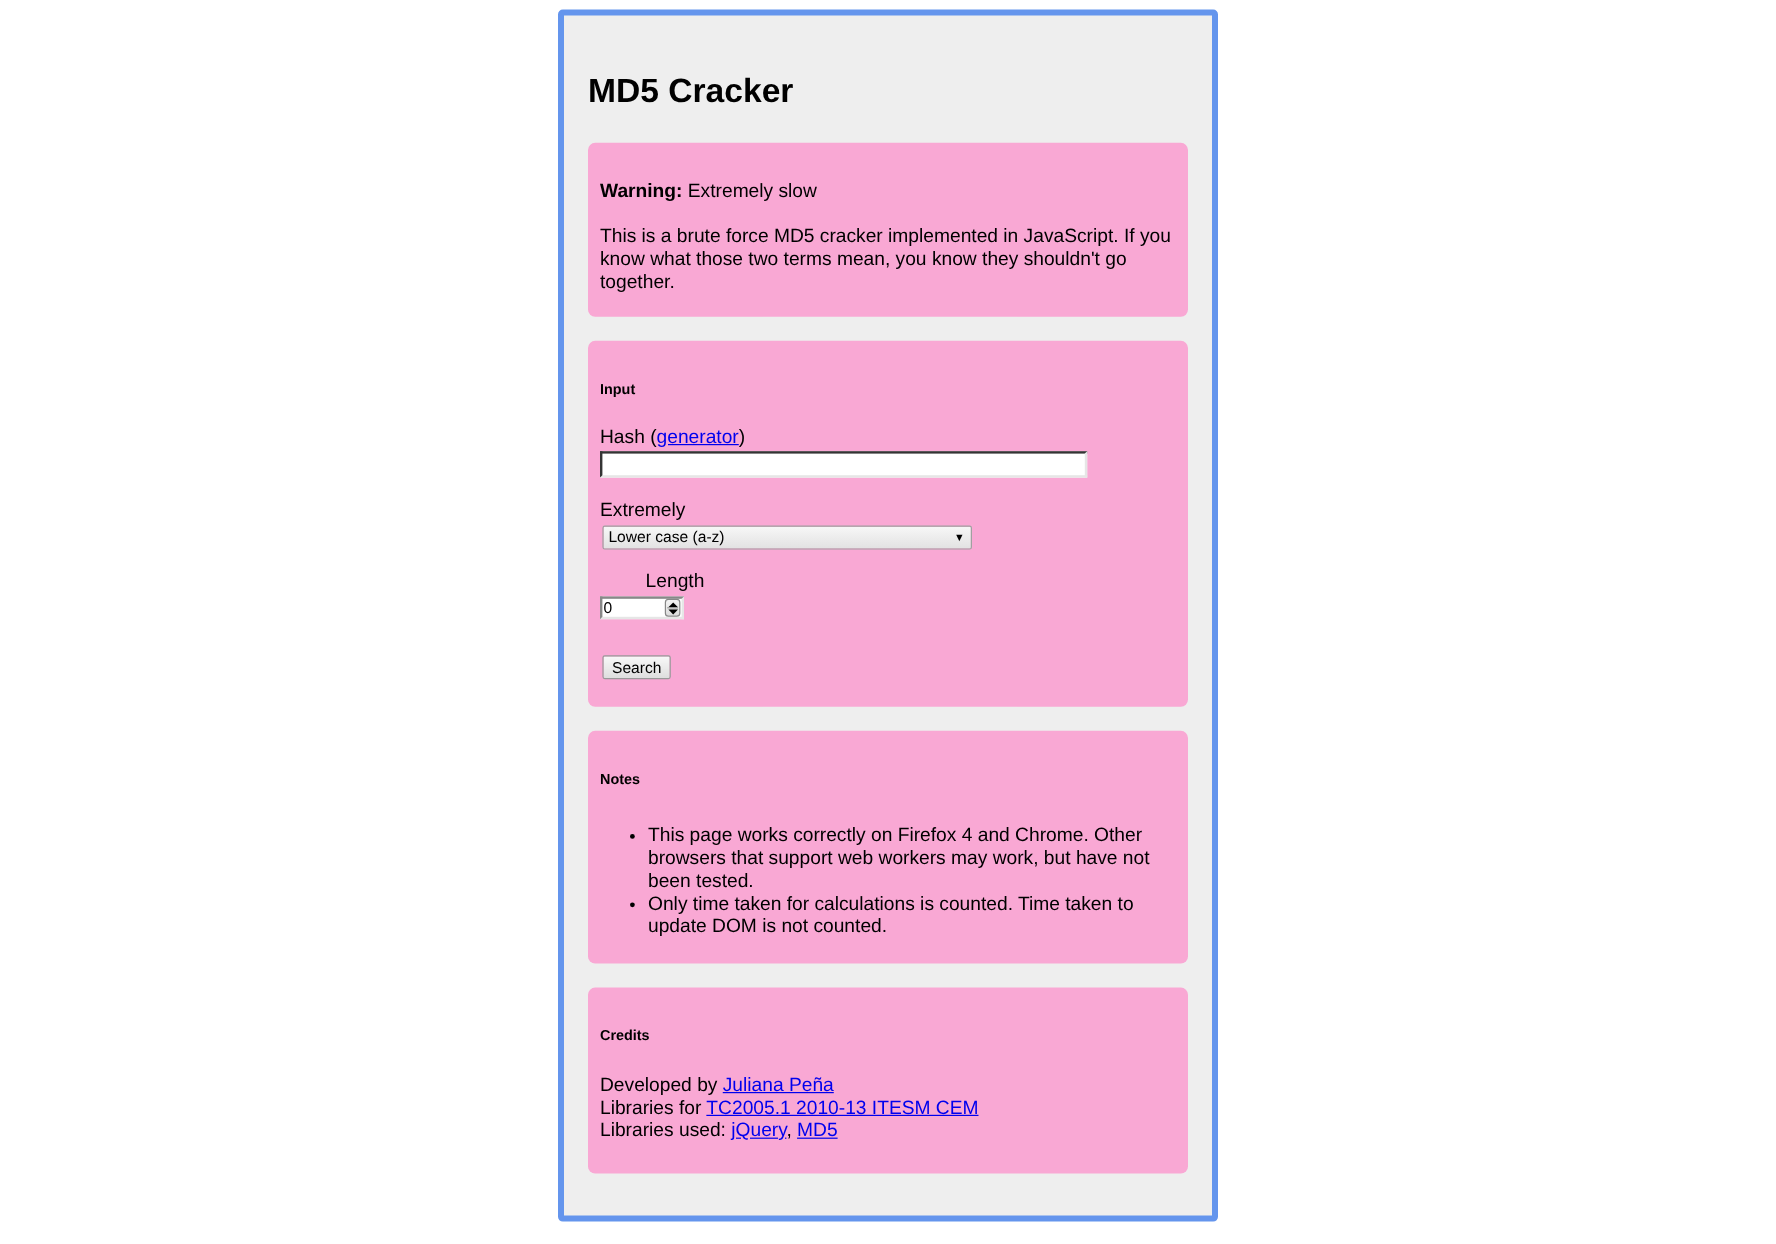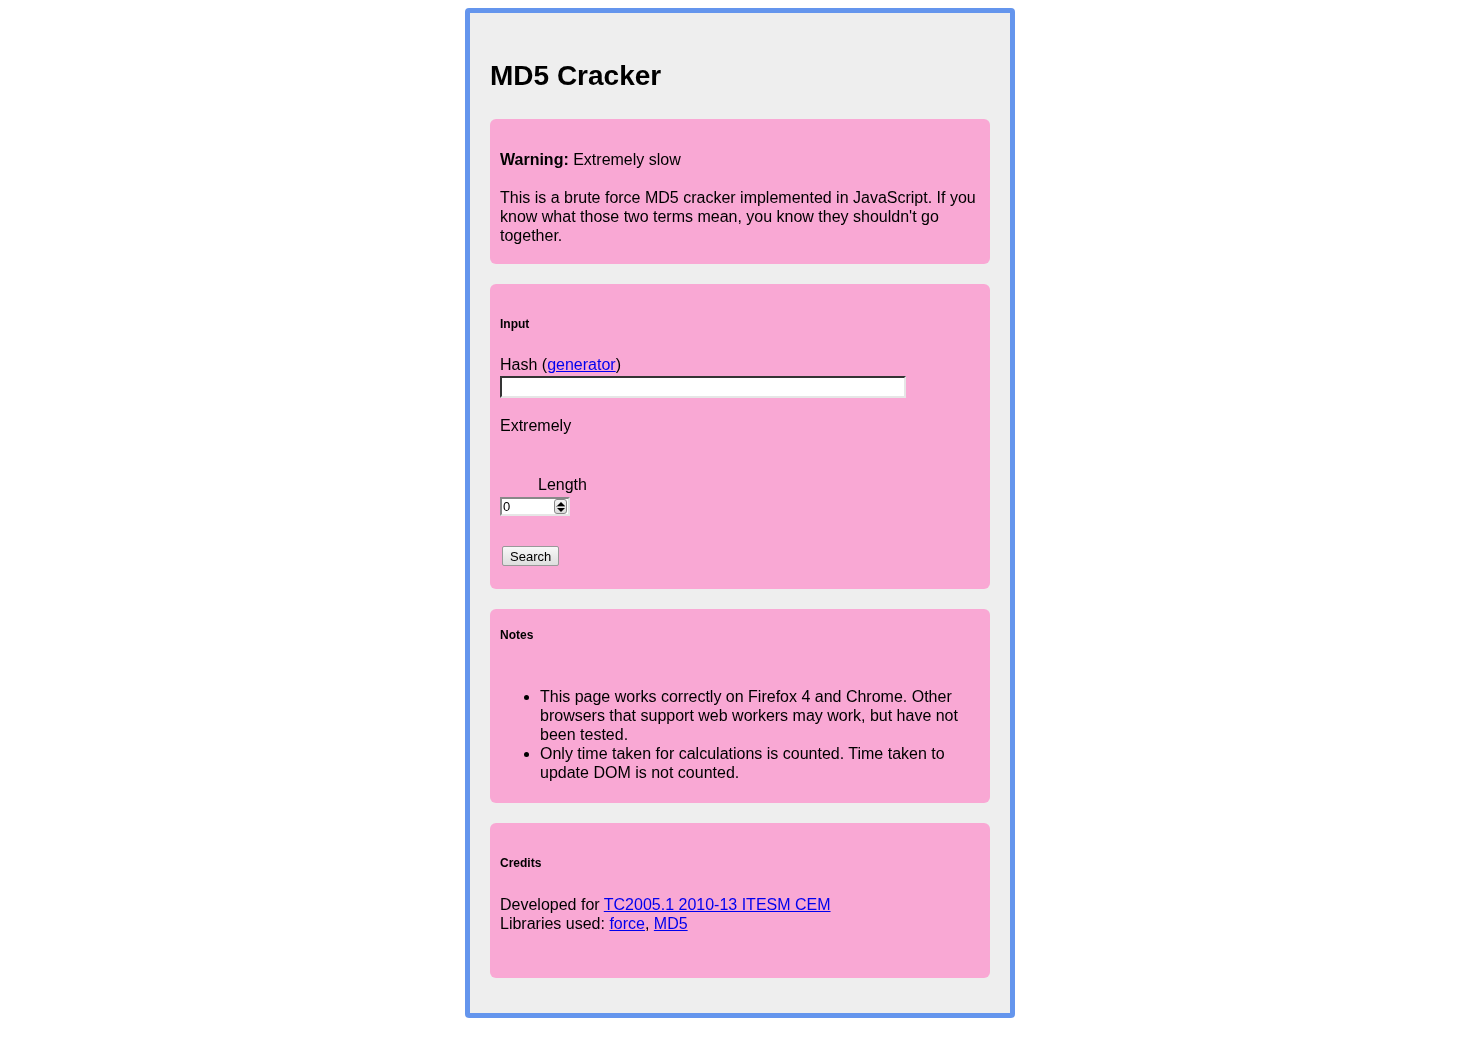--- a/index.html
+++ b/index.html
@@ -186,47 +186,54 @@
 
   <div id="input-card" class="card">
     <h2 class="abs" style="left:10px; top:31px;">Input</h2>
 
     <div class="abs" style="left:10px; top:72px;">
       <span>Hash (</span><a href="#">generator</a><span>)</span>
     </div>
     <input type="text" class="hash-input" style="top: 92px;" value="">
 
     <div class="abs" style="left:10px; top:133px;">Extremely</div>
+    <div class="select" style="top:154px;">
+      <span class="val">Lower case (a-z)</span>
+      <span class="arrow">▼</span>
+    </div>
 
     <div class="abs" style="left:10px; top:192px;margin-left:38px;">Length</div>
     <div class="num-input" style="top:213px;">
       <span class="val">0</span>
       <div class="spin">
         <span class="up"></span>
         <span class="mid"></span>
         <span class="down"></span>
       </div>
     </div>
 
     <button class="btn" style="top:262px;">Search</button>
   </div>
 
   <div id="notes-card" class="card">
-    <h2 class="abs" style="left:10px; top:17px;">Notes</h2>
+    <h2 class="abs" style="left:10px; top:31px;">Notes</h2>
     <ul class="notes">
       <li>This page works correctly on Firefox 4 and Chrome. Other browsers that support web workers may work, but have not been tested.</li>
       <li>Only time taken for calculations is counted. Time taken to update DOM is not counted.</li>
     </ul>
   </div>
 
   <div id="credits-card" class="card">
     <h2 class="abs" style="left:10px; top:31px;">Credits</h2>
     <div class="abs" style="left:10px; top:72px; width:480px;">
       <div class="credit-line">
-        <span>Developed for </span><a href="#">TC2005.1 2010-13 ITESM CEM</a>
+        <span>Developed by </span><a href="#">Juliana Peña</a>
       </div>
       <div class="credit-line">
-        <span>Libraries used: </span><a href="#">force</a><span>, </span><a href="#">MD5</a>
+        <span>Libraries for </span><a href="#">TC2005.1 2010-13 ITESM CEM</a>
+      </div>
+      <div class="credit-line">
+        <span>Libraries used: </span><a href="#">jQuery</a><span>, </span><a href="#">MD5</a>
       </div>
     </div>
   </div>
 
 </div>
 
 </body></html>

